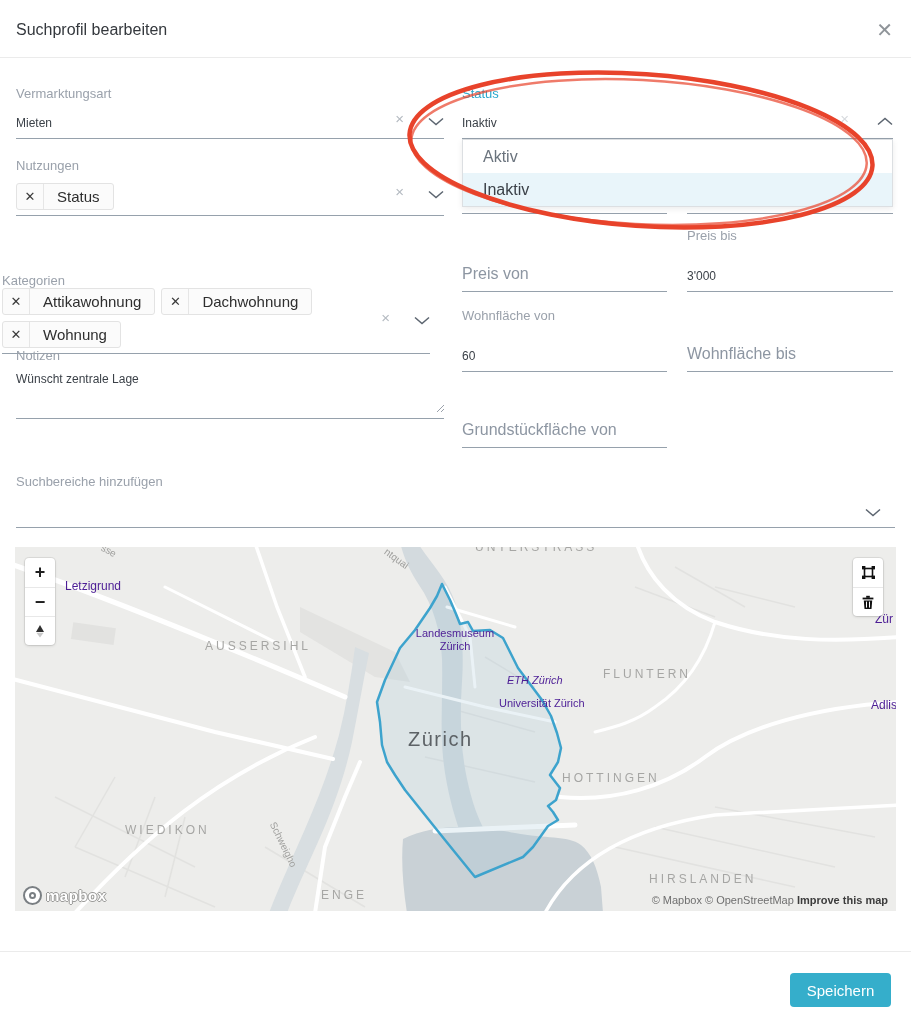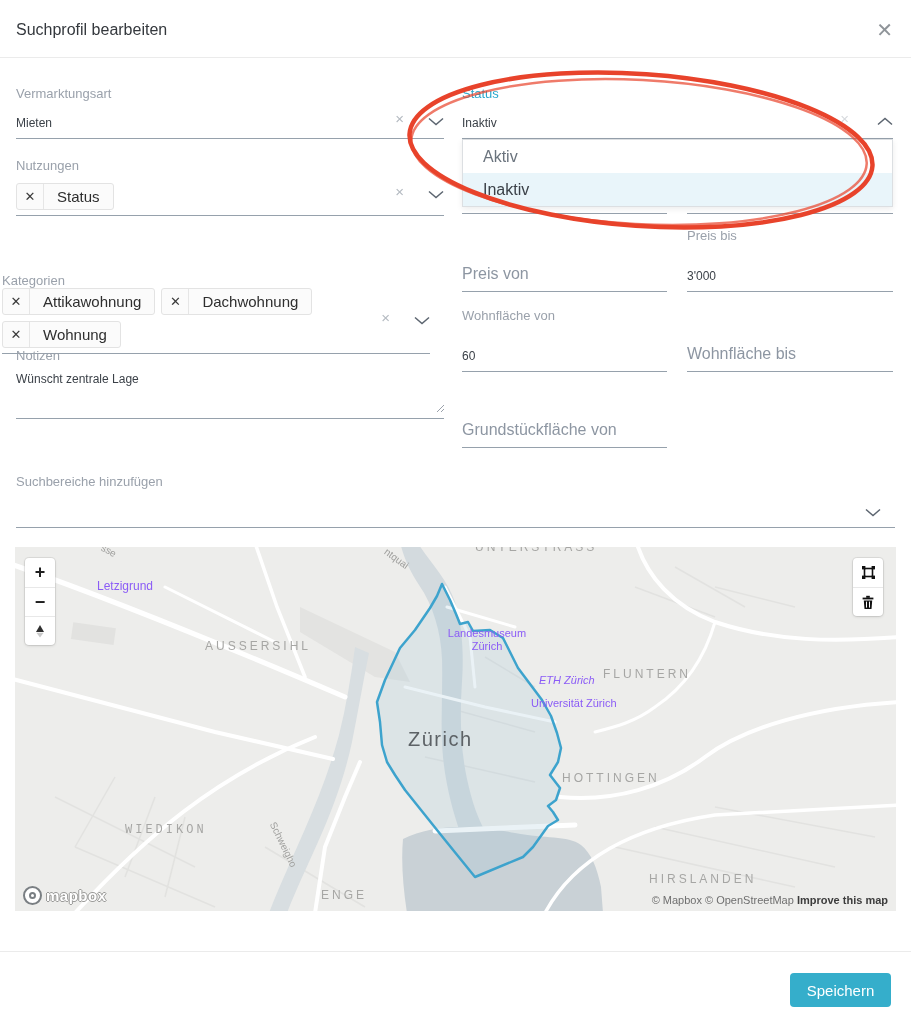--- a/index.html
+++ b/index.html
@@ -37,21 +37,21 @@
   .stub-line{position:absolute;height:1px;background:#96a1ac;}
 
   
   .resize-handle{position:absolute;right:0;bottom:2px;}
 
   
   .map{position:absolute;left:15px;top:547px;width:881px;height:364px;background:#ededeb;overflow:hidden;}
   .map svg.base{position:absolute;left:0;top:0;}
   .map-label{position:absolute;white-space:nowrap;pointer-events:none;}
   .area-label{font-size:12px;letter-spacing:3px;color:#a6a6a4;}
-  .poi-label{font-size:11px;color:#8b5cf6;margin-left:32px;}
+  .poi-label{font-size:11px;color:#4c1d95;}
   .city-label{font-size:20px;letter-spacing:1.5px;color:#5d6266;}
   .street-label{font-size:10px;color:#a0a09e;}
   .two-line{white-space:pre-line;text-align:center;line-height:13px;}
 
   .map-ctrl{position:absolute;width:30px;background:#fff;border-radius:4px;
             box-shadow:0 0 0 1px rgba(0,0,0,.07),0 1px 3px rgba(0,0,0,.12);z-index:4;}
   .map-btn{width:30px;height:29px;display:flex;align-items:center;justify-content:center;cursor:pointer;
            font-size:18px;color:#1f1f1f;box-sizing:border-box;}
   .map-btn + .map-btn{border-top:1px solid #e8e8e8;}
 
@@ -247,21 +247,21 @@
     <span class="map-label area-label" style="left:460px;top:-7px;">UNTERSTRASS</span>
     <span class="map-label poi-label" style="left:50px;top:32px;font-size:12px;">Letzigrund</span>
     <span class="map-label area-label" style="left:190px;top:92px;">AUSSERSIHL</span>
     <span class="map-label poi-label two-line" style="left:395px;top:80px;width:90px;">Landesmuseum
 Zürich</span>
     <span class="map-label poi-label" style="left:492px;top:127px;font-style:italic;">ETH Zürich</span>
     <span class="map-label poi-label" style="left:484px;top:150px;">Universität Zürich</span>
     <span class="map-label city-label" style="left:393px;top:181px;">Zürich</span>
     <span class="map-label area-label" style="left:588px;top:120px;">FLUNTERN</span>
     <span class="map-label area-label" style="left:547px;top:224px;">HOTTINGEN</span>
-    <span class="map-label area-label" style="left:110px;top:276px;font-family:Liberation Mono, monospace;">WIEDIKON</span>
+    <span class="map-label area-label" style="left:110px;top:276px;">WIEDIKON</span>
     <span class="map-label area-label" style="left:306px;top:341px;">ENGE</span>
     <span class="map-label area-label" style="left:634px;top:325px;">HIRSLANDEN</span>
     <span class="map-label poi-label" style="left:856px;top:151px;font-size:12px;">Adlis</span>
     <span class="map-label poi-label" style="left:860px;top:65px;font-size:12px;">Zür</span>
 
     <div class="map-ctrl" style="left:10px;top:11px;">
       <div class="map-btn" style="font-weight:bold;">+</div>
       <div class="map-btn" style="font-weight:bold;">−</div>
       <div class="map-btn">
         <svg width="16" height="16">

